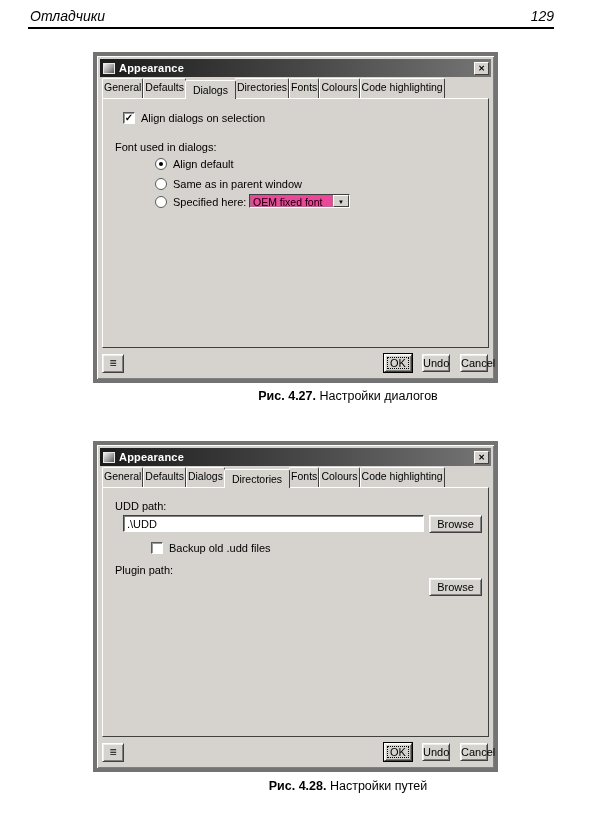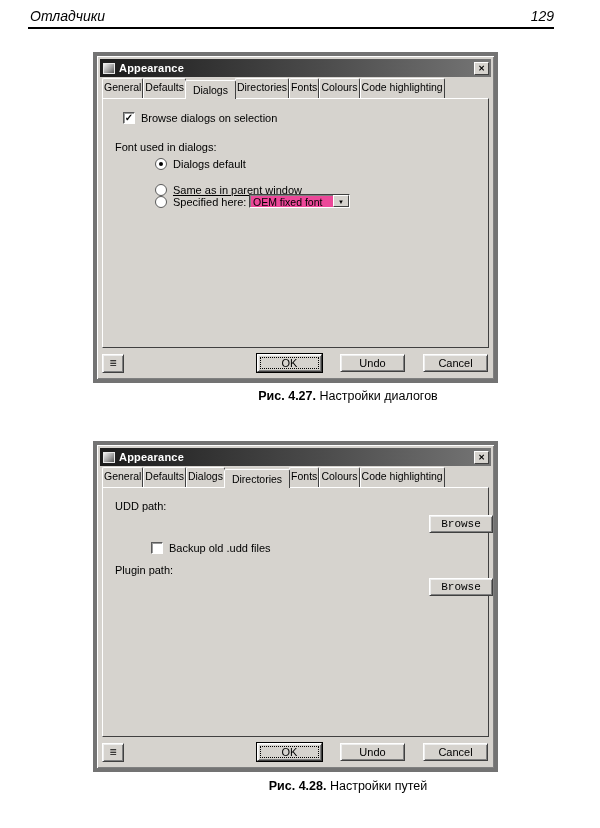--- a/index.html
+++ b/index.html
@@ -45,21 +45,21 @@
 
   
   .bottom-row{position:absolute;left:5px;right:6px;bottom:6px;height:20px;
        display:flex;align-items:center;}
   .icon-btn{width:22px;height:19px;background:#d6d3ce;border:1px solid;
        border-color:#ffffff #404040 #404040 #ffffff;
        box-shadow:inset 1px 1px 0 #eeeeee, inset -1px -1px 0 #808080;
        font-size:12px;line-height:16px;text-align:center;padding:0;cursor:default;
        font-family:"Liberation Sans",sans-serif;}
   .spacer{flex:1;}
-  .btn{width:65px;height:18px;margin-left:18px;background:#d6d3ce;border:1px solid;
+  .btn{width:28px;height:18px;margin-left:10px;background:#d6d3ce;border:1px solid;
        border-color:#ffffff #404040 #404040 #ffffff;
        box-shadow:inset 1px 1px 0 #eeeeee, inset -1px -1px 0 #808080;
        font-size:11px;line-height:15px;text-align:center;padding:0;cursor:default;
        font-family:"Liberation Sans",sans-serif;}
   .btn.default{box-shadow:0 0 0 1px #000, inset 1px 1px 0 #eeeeee, inset -1px -1px 0 #808080;
        outline:1px dotted #000;outline-offset:-4px;}
 
   
   .row{position:absolute;display:flex;align-items:center;gap:6px;font-size:11px;}
   .lbl{font-size:11px;position:absolute;}
@@ -74,25 +74,25 @@
        border:1px solid;border-color:#404040 #ffffff #ffffff #404040;
        box-shadow:inset 1px 1px 0 #808080;box-sizing:border-box;}
   .combo-value{flex:1;font-size:10.5px;line-height:15px;padding-left:3px;white-space:nowrap;overflow:hidden;}
   .combo-arrow{width:16px;flex:0 0 auto;background:#d6d3ce;border:1px solid;
        border-color:#ffffff #404040 #404040 #ffffff;box-sizing:border-box;
        font-size:6px;line-height:13px;text-align:center;color:#000;}
   .text95{position:absolute;height:17px;background:#fff;border:1px solid;
        border-color:#404040 #ffffff #ffffff #404040;
        box-shadow:inset 1px 1px 0 #808080;box-sizing:border-box;
        font-size:11px;font-family:"Liberation Sans",sans-serif;padding:0 3px;}
-  .browse-btn{position:absolute;width:64px;height:18px;background:#d6d3ce;border:1px solid;
+  .browse-btn{position:absolute;width:53px;height:18px;background:#d6d3ce;border:1px solid;
        border-color:#ffffff #404040 #404040 #ffffff;
        box-shadow:inset 1px 1px 0 #eeeeee, inset -1px -1px 0 #808080;
        font-size:11px;line-height:15px;text-align:center;padding:0;cursor:default;
-       font-family:Liberation Mono, monospace;}
+       font-family:Liberation Sans, sans-serif;}
 </style>
 </head>
 <body>
 
 <div class="hdr-title">Отладчики</div>
 <div class="hdr-page">129</div>
 <div class="hdr-rule"></div>
 
 <div class="win" id="win1">
   <div class="titlebar">
@@ -107,33 +107,33 @@
     <div class="tab active">Dialogs</div>
     <div class="tab">Directories</div>
     <div class="tab">Fonts</div>
     <div class="tab">Colours</div>
     <div class="tab">Code highlighting</div>
   </div>
 
   <div class="tabpanel" style="position:absolute;">
     <div class="row" style="left:20px;top:13px;">
       <span class="checkbox"><span>✓</span></span>
-      <span>Browse dialogs on selection</span>
+      <span>Align dialogs on selection</span>
     </div>
 
     <span class="lbl" style="left:12px;top:42px;">Font used in dialogs:</span>
 
     <div class="row" style="left:52px;top:59px;">
       <span class="radio">
           <span class="radio-dot"></span>
         </span>
-      <span>Dialogs default</span>
-    </div>
-
-    <div class="row" style="left:52px;top:85px;text-decoration:underline;">
+      <span>Align default</span>
+    </div>
+
+    <div class="row" style="left:52px;top:79px;">
       <span class="radio"></span>
       <span>Same as in parent window</span>
     </div>
 
     <div class="row" style="left:52px;top:97px;">
       <span class="radio"></span>
       <span>Specified here:</span>
     </div>
 
     <div class="combo" style="left:146px;top:95px;">
@@ -167,20 +167,21 @@
     <div class="tab">Defaults</div>
     <div class="tab">Dialogs</div>
     <div class="tab active">Directories</div>
     <div class="tab">Fonts</div>
     <div class="tab">Colours</div>
     <div class="tab">Code highlighting</div>
   </div>
 
   <div class="tabpanel" style="position:absolute;">
     <span class="lbl" style="left:12px;top:12px;">UDD path:</span>
+    <input class="text95" style="left: 20px; top: 27px; width: 301px;" value=".\UDD">
     <button class="browse-btn" style="left:326px;top:27px;">Browse</button>
 
     <div class="row" style="left:48px;top:54px;">
       <span class="checkbox"></span>
       <span>Backup old .udd files</span>
     </div>
 
     <span class="lbl" style="left:12px;top:76px;">Plugin path:</span>
     <button class="browse-btn" style="left:326px;top:90px;">Browse</button>
   </div>

